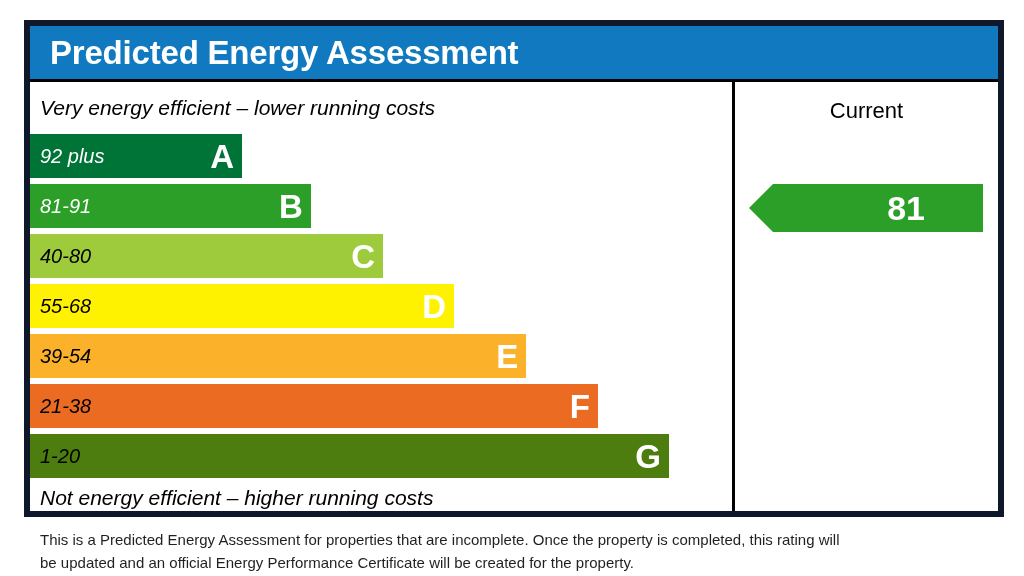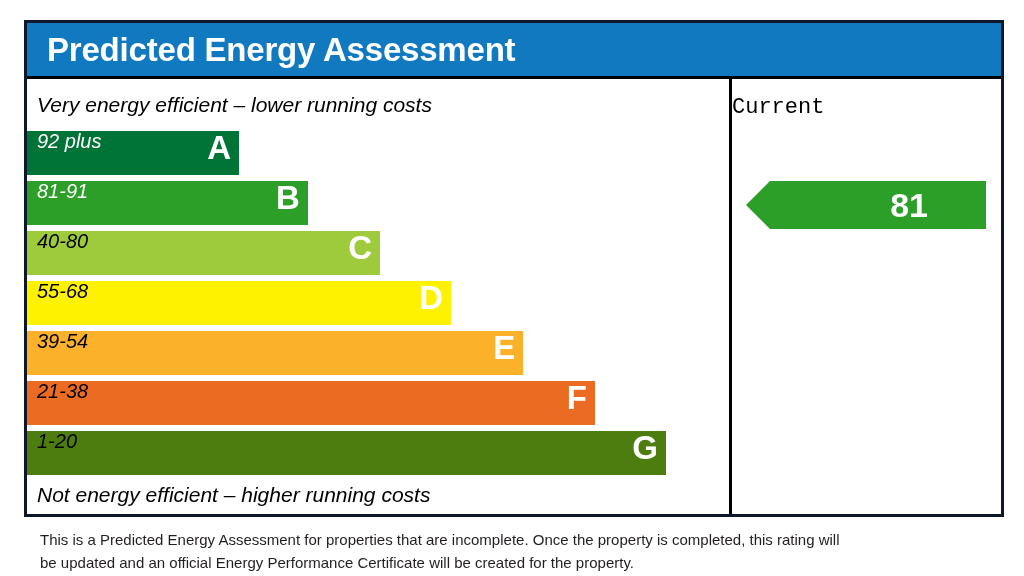--- a/index.html
+++ b/index.html
@@ -21,21 +21,21 @@
     overflow: hidden;
   }
 
   
   .epc-box {
     position: absolute;
     left: 24px;
     top: 20px;
     width: 980px;
     height: 497px;
-    border: 3px solid #0f172a;
+    border: 6px solid #0f172a;
     box-sizing: border-box;
     background: #ffffff;
   }
 
   
   .title-bar {
     position: absolute;
     left: 0;
     top: 0;
     width: 100%;
@@ -100,20 +100,21 @@
     left: 0;
     top: 52px;
     width: 100%;
   }
 
   .band {
     position: relative;
     height: 44px;
     margin-bottom: 6px;
     display: flex;
+    align-items: center;
     justify-content: space-between;
     box-sizing: border-box;
     padding: 0 8px 0 10px;
   }
   .band:last-child { margin-bottom: 0; }
 
   .band-range {
     font-style: italic;
     font-size: 20px;
     line-height: 1;
@@ -133,23 +134,23 @@
     left: 705px;
     top: 0;
     right: 0;
     bottom: 0;
   }
   .current-header {
     position: absolute;
     top: 16px;
     left: 0;
     right: 0;
+    text-align: center;
     font-size: 22px;
     color: #000000;
-    font-family: Liberation Mono, monospace;
   }
 
   .rating-arrow {
     position: absolute;
     top: 88px;
     left: 14px;
     right: 15px;
     height: 48px;
     display: flex;
     align-items: center;

